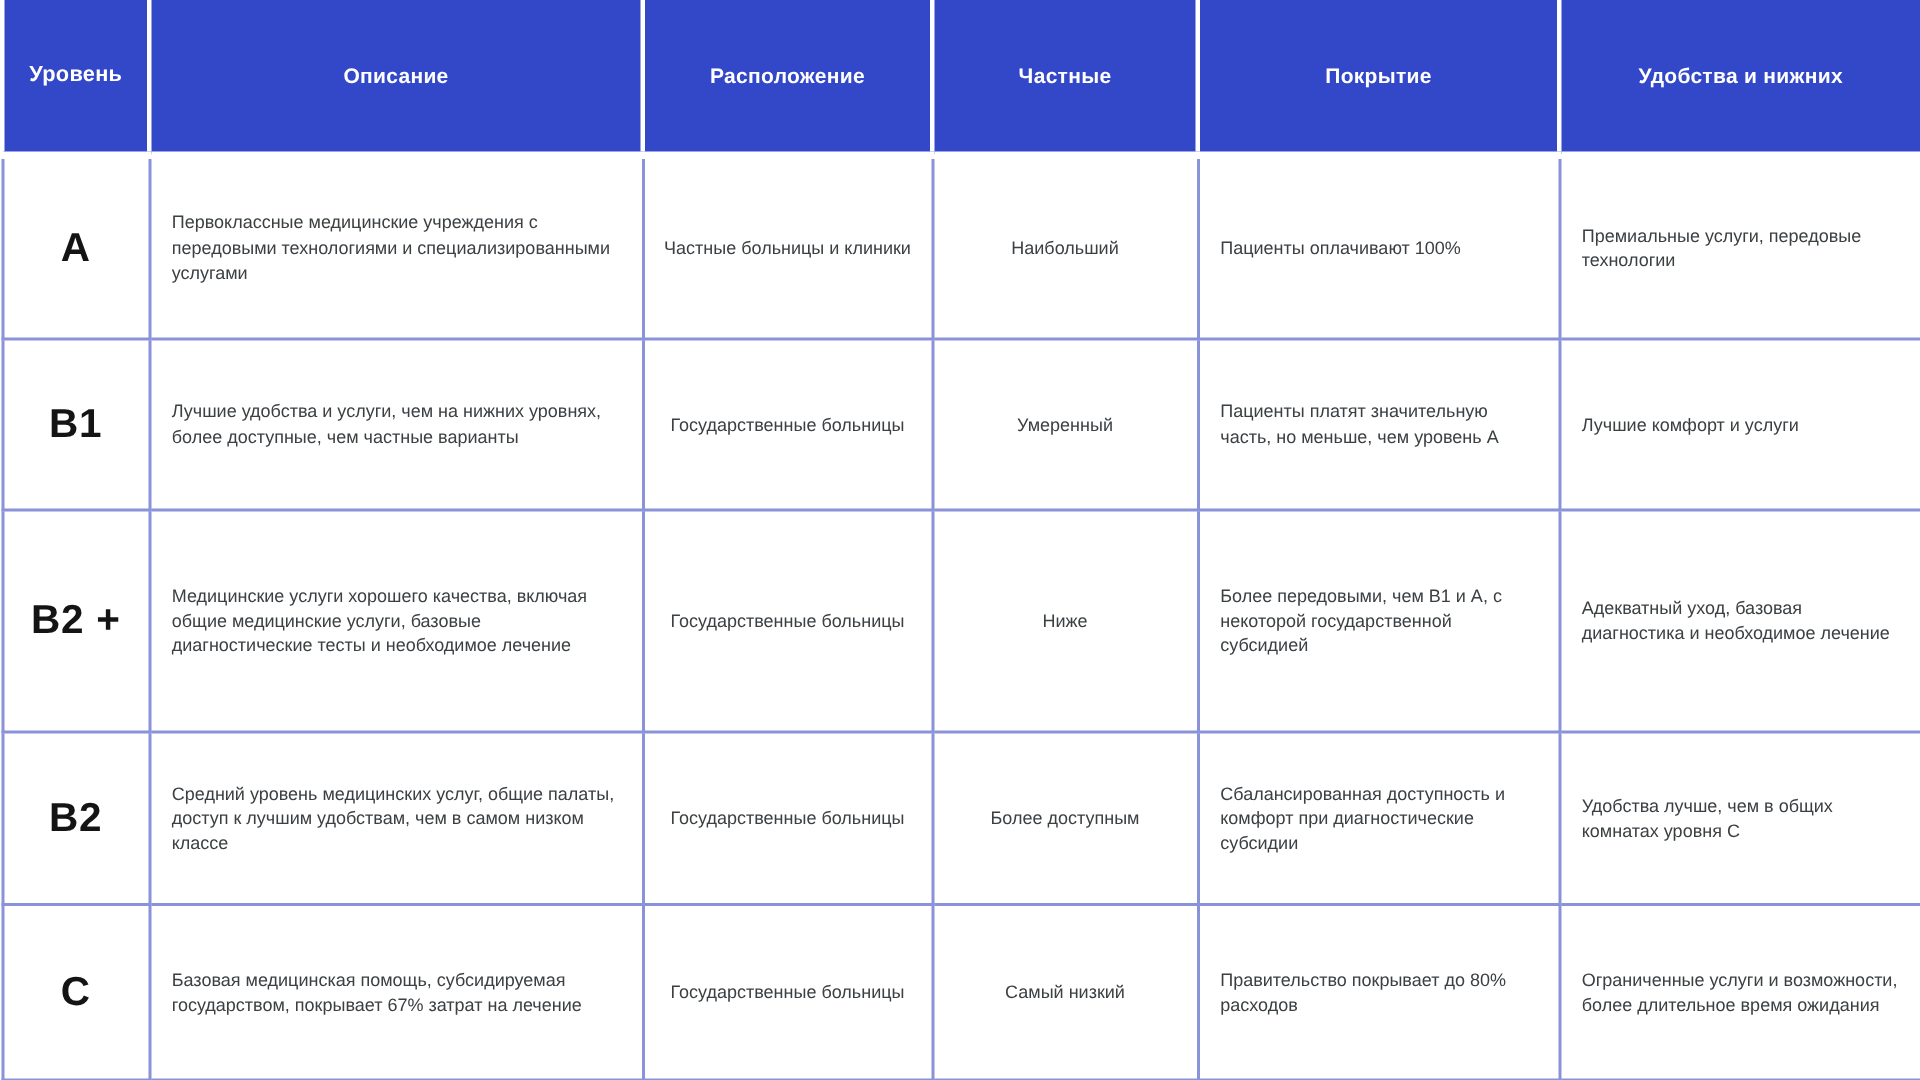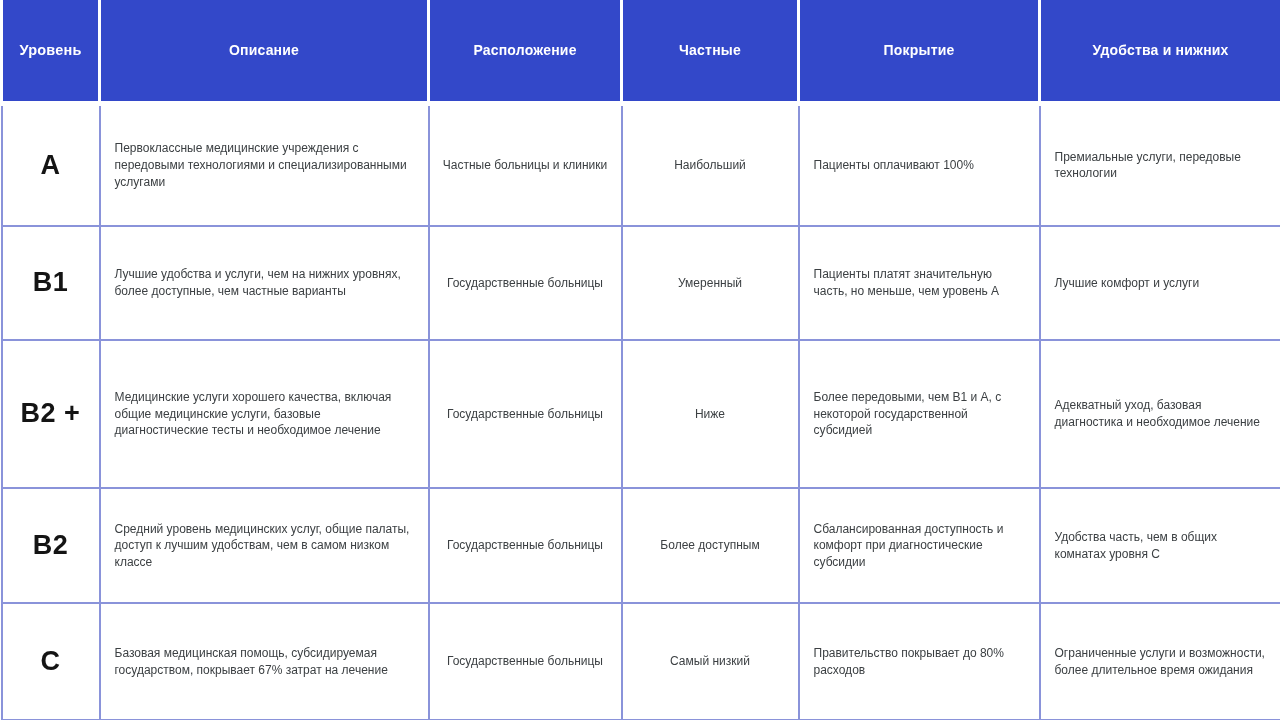--- a/index.html
+++ b/index.html
@@ -111,21 +111,21 @@
         <td class="align-center">Ниже</td>
         <td class="align-left">Более передовыми, чем B1 и A, с некоторой государственной субсидией</td>
         <td class="align-left">Адекватный уход, базовая диагностика и необходимое лечение</td>
       </tr>
       <tr class="r-b2">
         <td class="cell-level">B2</td>
         <td class="align-left">Средний уровень медицинских услуг, общие палаты, доступ к лучшим удобствам, чем в самом низком классе</td>
         <td class="align-center">Государственные больницы</td>
         <td class="align-center">Более доступным</td>
         <td class="align-left">Сбалансированная доступность и комфорт при диагностические субсидии</td>
-        <td class="align-left">Удобства часть, чем в общих комнатах уровня С</td>
+        <td class="align-left">Удобства лучше, чем в общих комнатах уровня С</td>
       </tr>
       <tr class="r-c">
         <td class="cell-level">C</td>
         <td class="align-left">Базовая медицинская помощь, субсидируемая государством, покрывает 67% затрат на лечение</td>
         <td class="align-center">Государственные больницы</td>
         <td class="align-center">Самый низкий</td>
         <td class="align-left">Правительство покрывает до 80% расходов</td>
         <td class="align-left">Ограниченные услуги и возможности, более длительное время ожидания</td>
       </tr>
     </tbody>

